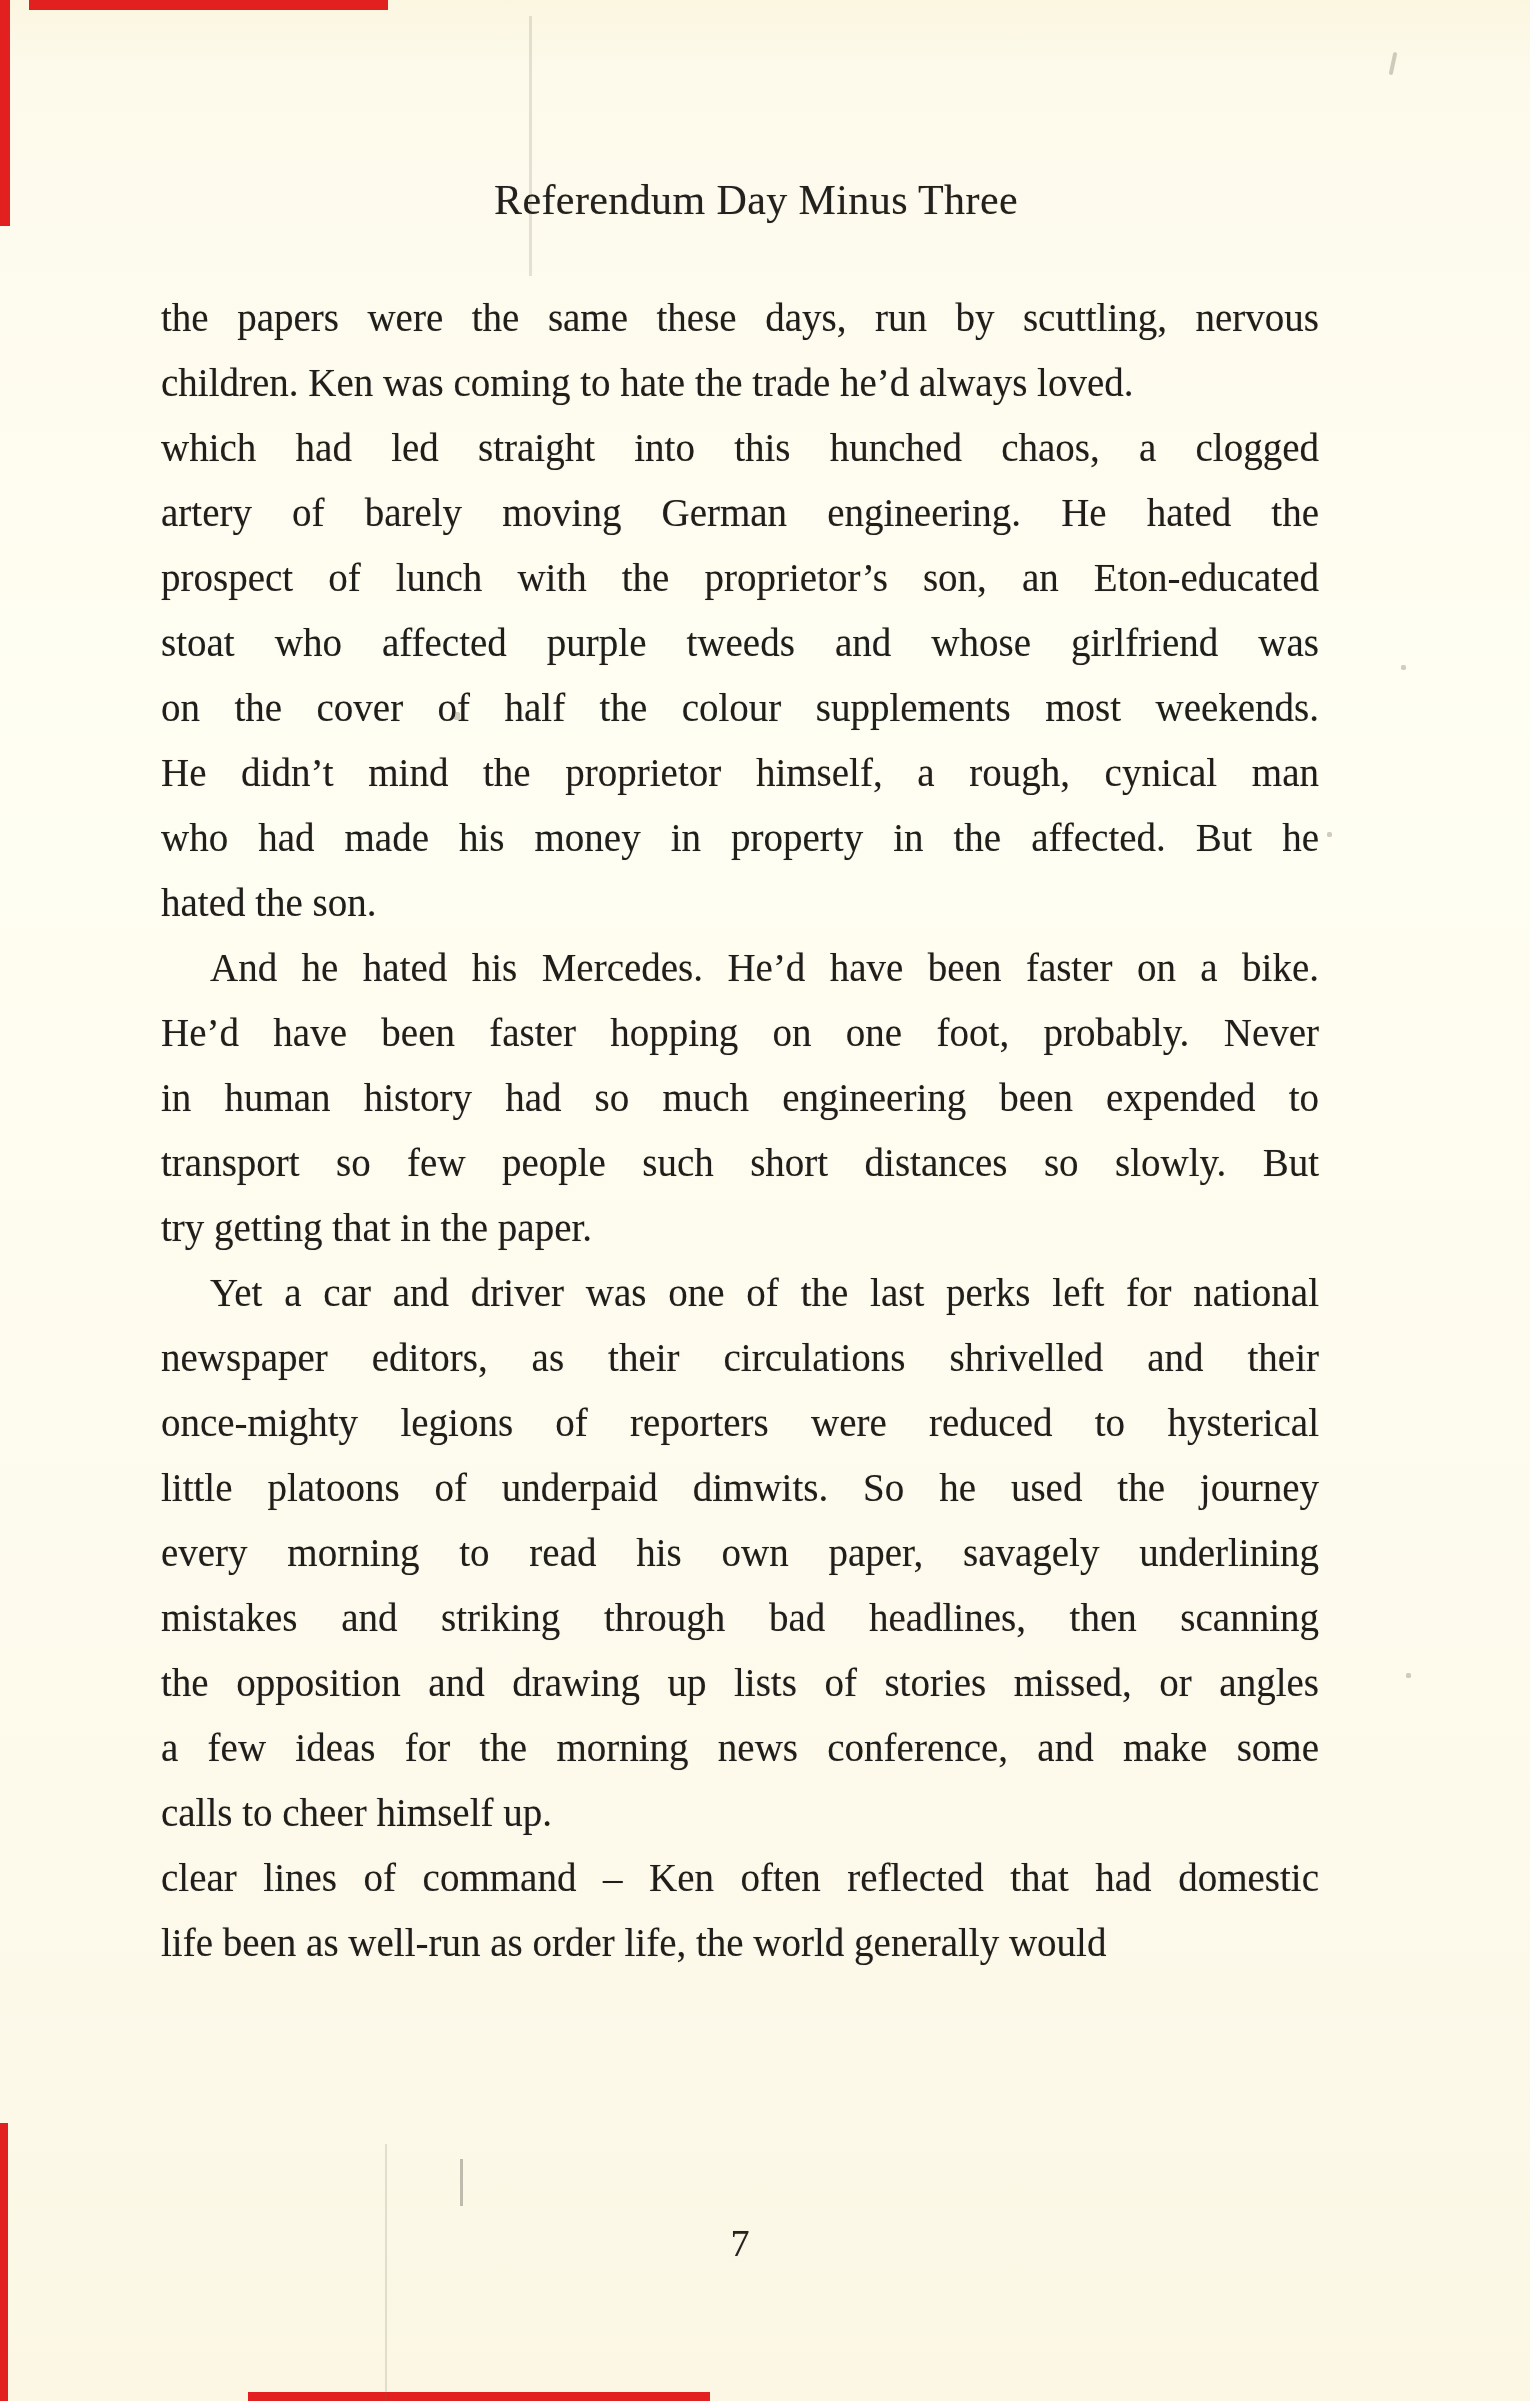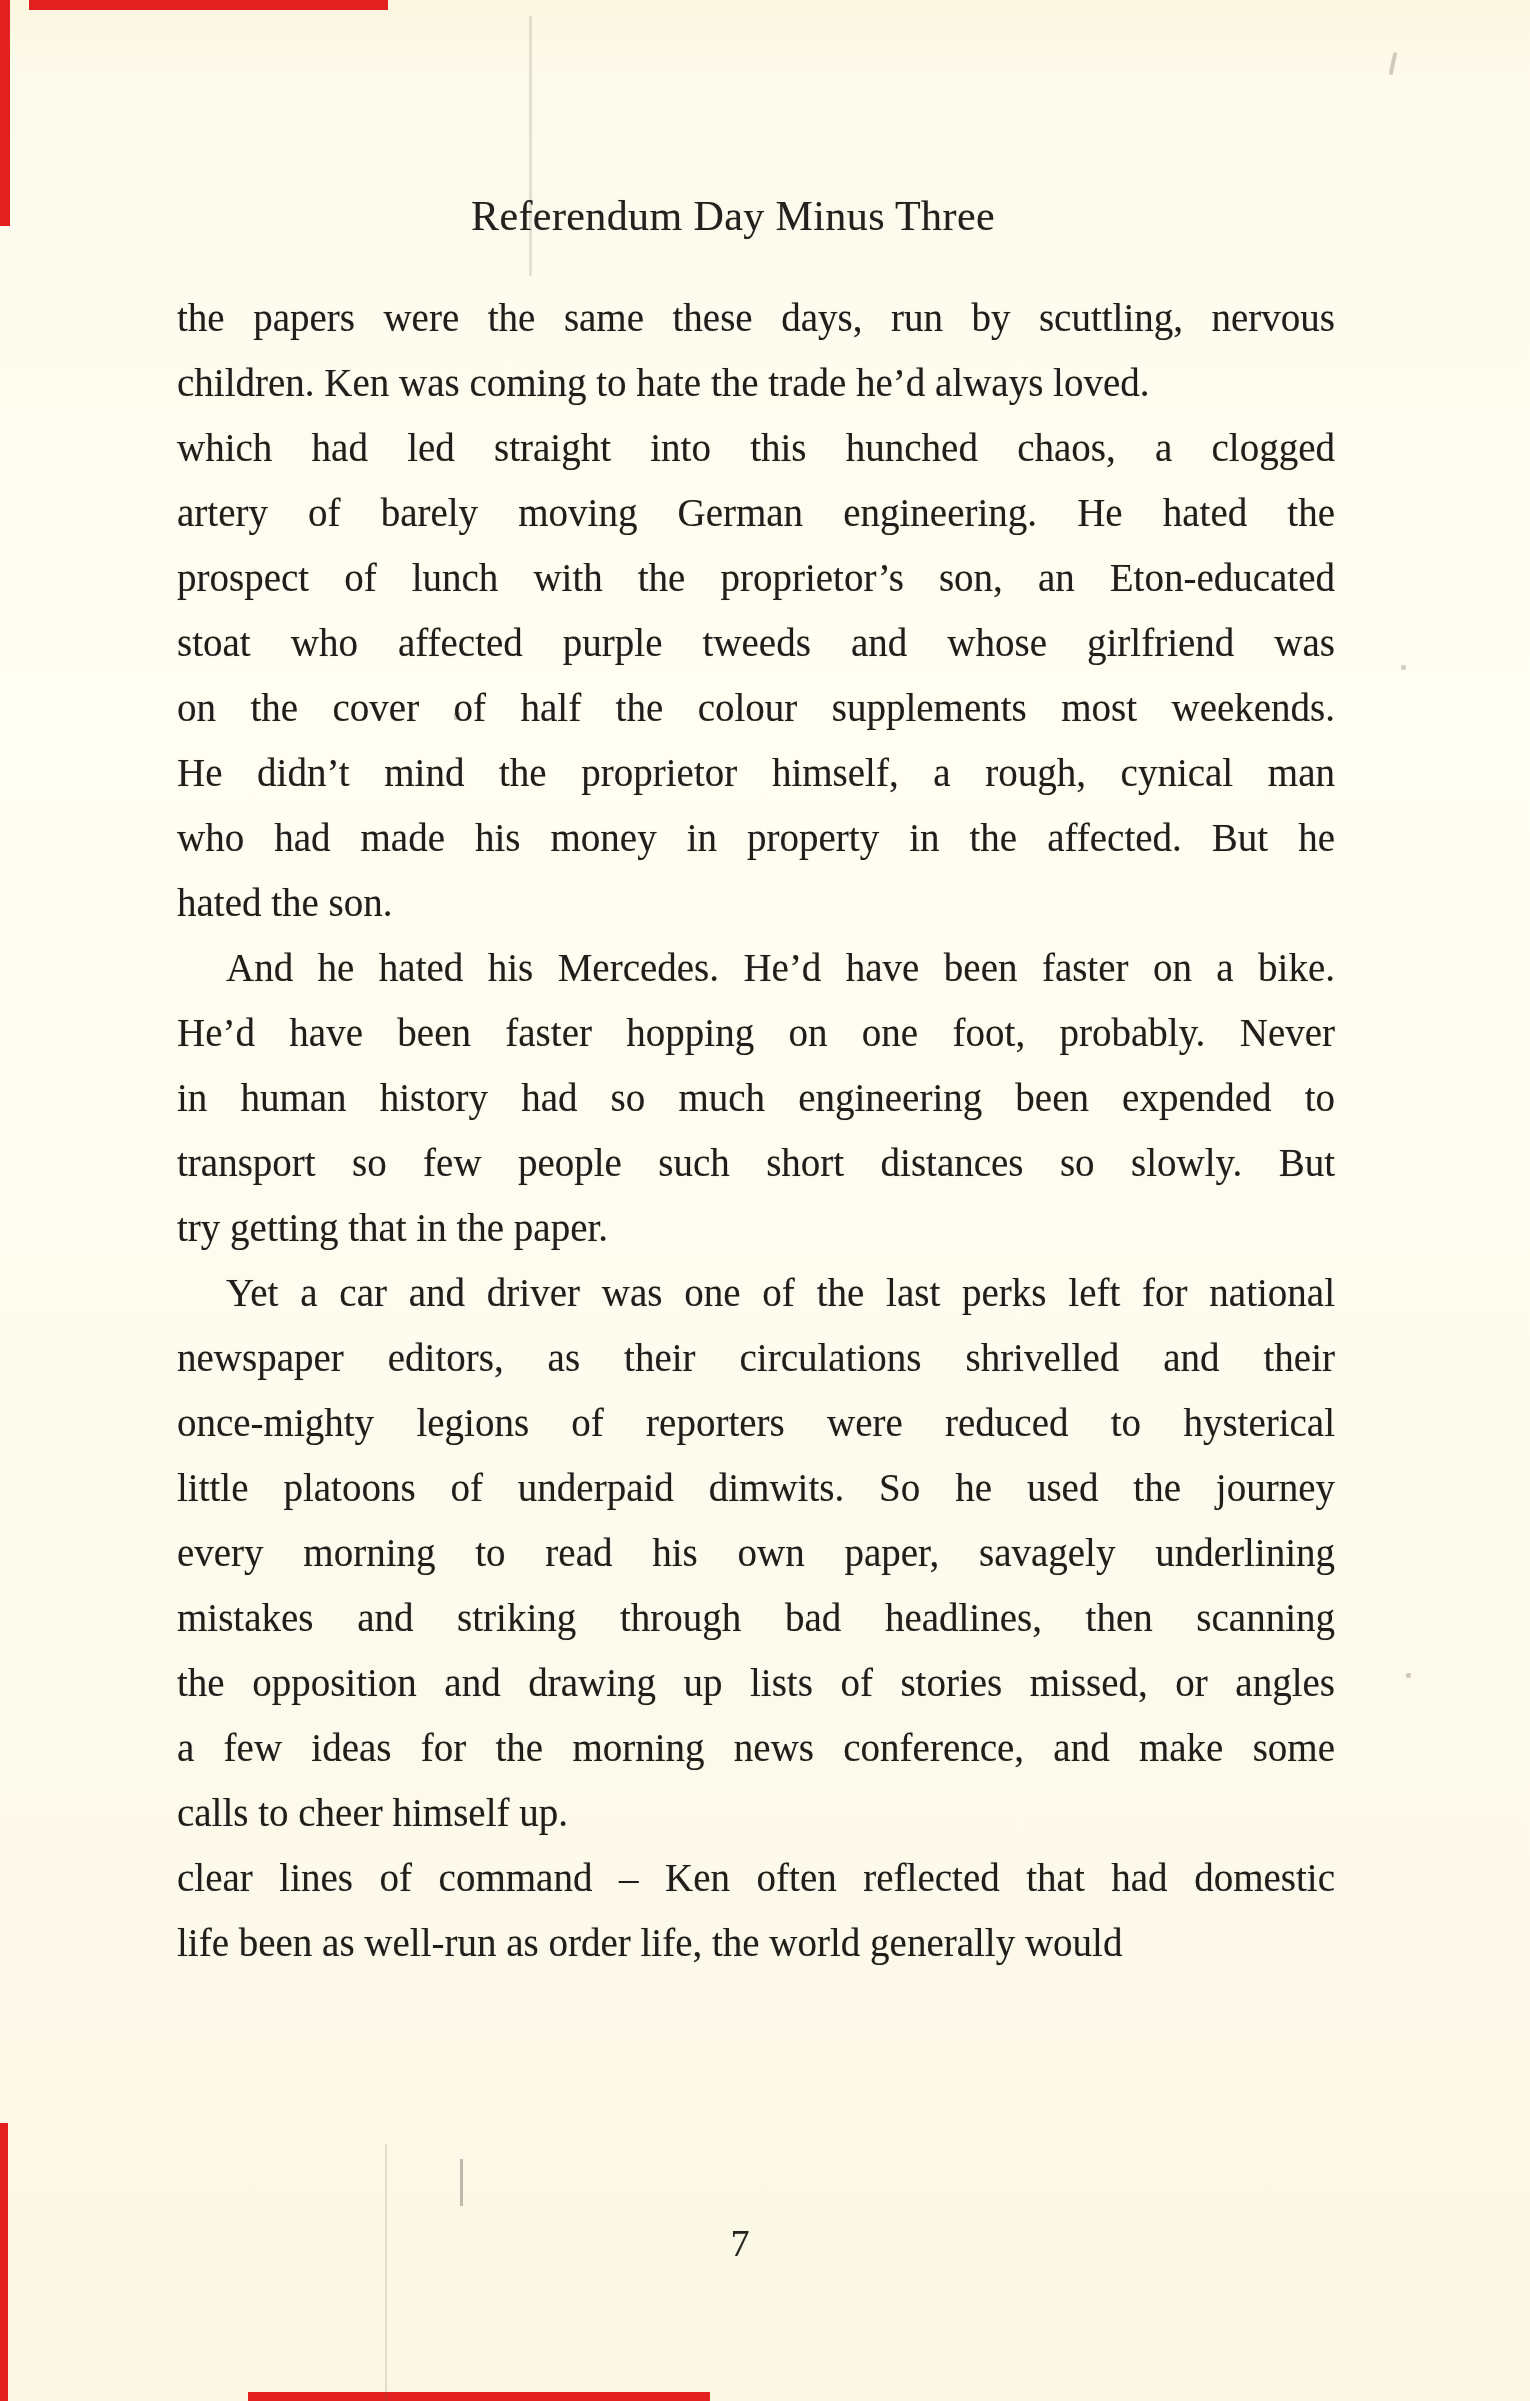--- a/index.html
+++ b/index.html
@@ -14,34 +14,33 @@
     overflow: hidden;
     background:
       linear-gradient(180deg, #fbf6e0 0%, #fdfaec 3%, #fffef2 30%, #fdfaec 75%, #fbf7e4 100%);
     font-family: "Liberation Serif", "DejaVu Serif", serif;
     color: #1e1c1a;
   }
   
   .chapter-header {
     position: absolute;
     top: 176px;
-    left: 154px;
+    left: 177px;
     width: 1158px;
     text-align: center;
     font-size: 42px;
     letter-spacing: 0.4px;
     color: #23211e;
     text-shadow: 0 0 0.9px rgba(35,33,30,0.35);
-    margin-top: 16px;
   }
   
   .text-block {
     position: absolute;
     top: 285px;
-    left: 177px;
+    left: 161px;
     width: 1158px;
     font-size: 39px;
     line-height: 65px;
     color: #201e1b;
     text-shadow: 0 0 0.9px rgba(32,30,27,0.35);
   }
   .line {
     text-align: justify;
     text-align-last: justify;
     white-space: normal;

